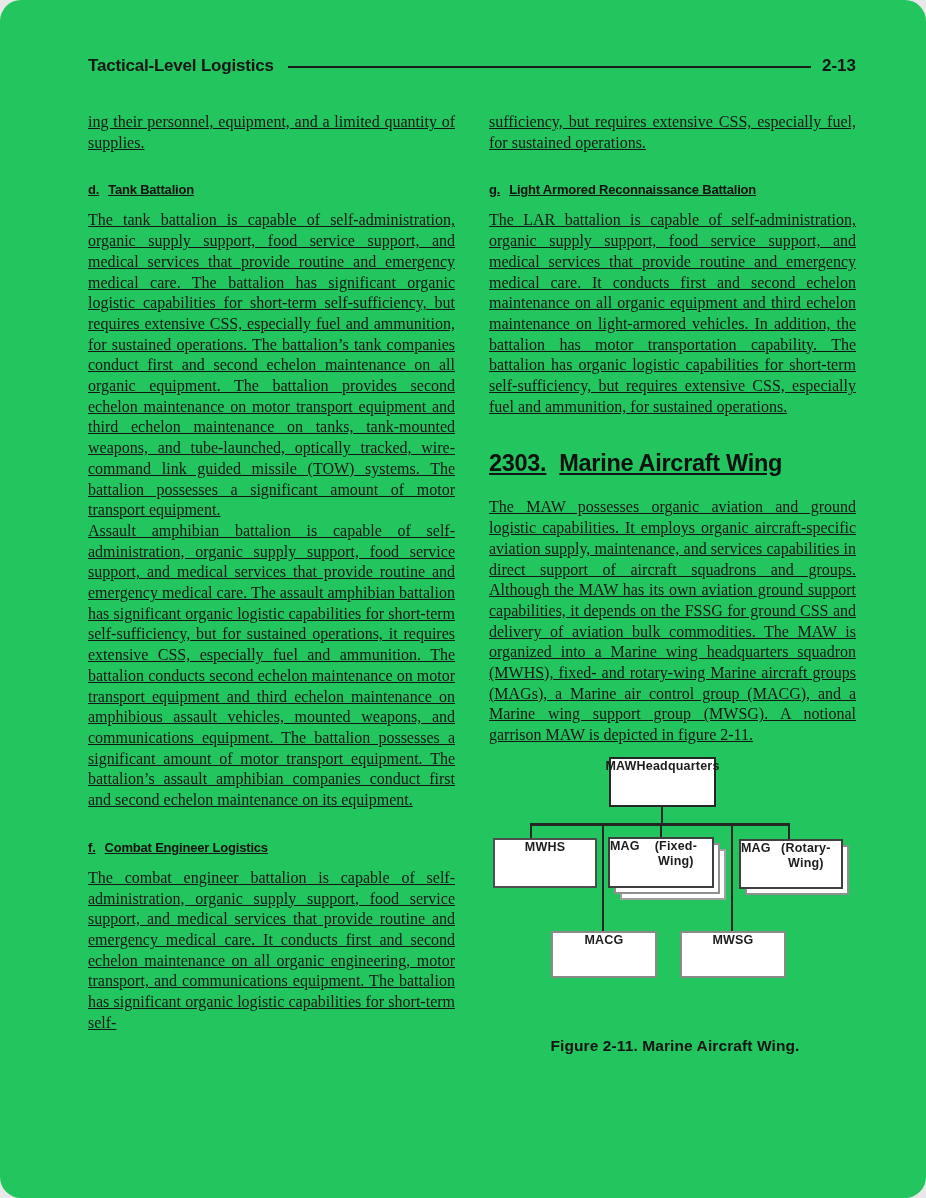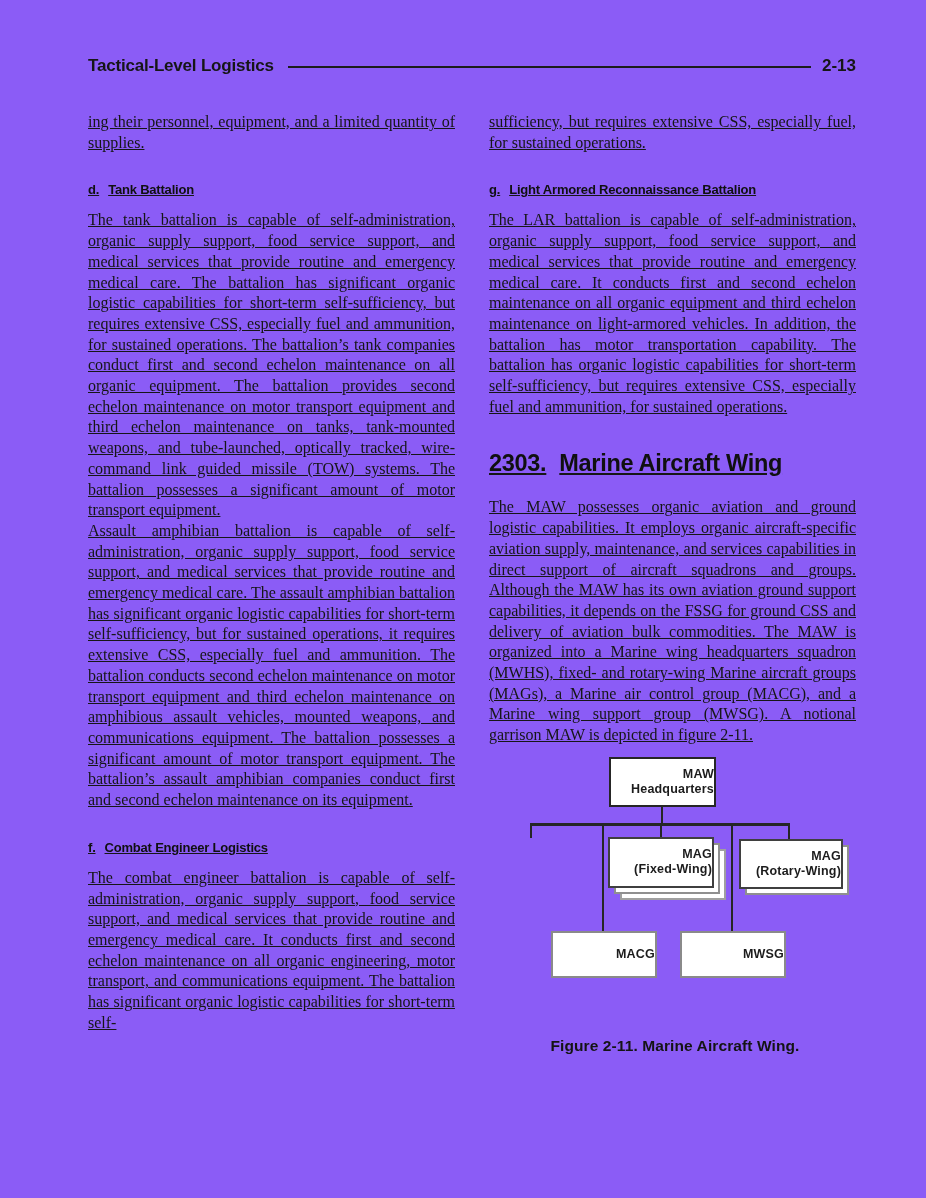--- a/index.html
+++ b/index.html
@@ -1,39 +1,40 @@
 <!DOCTYPE html>
 <html lang="en"><head>
 <meta charset="utf-8">
 <style>
   html,body{margin:0;padding:0;background:#e8e8e8;}
   .page{
-    position:relative;width:926px;height:1198px;background:#8b5cf6;
+    position:relative;width:926px;height:1198px;background:#22c55e;
     font-family:"Liberation Serif",serif;color:#161616;overflow:hidden;
     margin:0 auto;
+    border-radius:21px;
   }
   
   .header{position:absolute;left:88px;top:56px;width:768px;display:flex;align-items:center;}
   .h-title{font-family:"Liberation Sans",sans-serif;font-weight:bold;font-size:17px;letter-spacing:-0.2px;white-space:nowrap;}
   .h-rule{flex:1;height:2px;background:#1c1c1c;margin:2px 11px 0 14px;}
   .h-num{font-family:"Liberation Sans",sans-serif;font-weight:bold;font-size:17px;white-space:nowrap;}
   
   .col{position:absolute;top:112px;width:367px;text-decoration:underline;}
   .col-left{left:88px;}
   .col-right{left:489px;}
   p.body{margin:0;font-size:16px;line-height:20.7px;text-align:justify;}
   .sec-h{font-family:"Liberation Sans",sans-serif;font-weight:bold;font-size:13px;line-height:23px;
          letter-spacing:-0.2px;margin:25px 0 9px;color:#101010;}
   .hgap{display:inline-block;width:9px;}
   .h2303{font-family:"Liberation Sans",sans-serif;font-weight:bold;font-size:23.5px;line-height:27px;
          letter-spacing:-0.3px;margin:33px 0 20px;color:#101010;}
   .hgap2{display:inline-block;width:13px;}
   
   .fig{position:relative;width:372px;height:272px;margin-top:8px;font-family:"Liberation Sans",sans-serif;}
-  .obox{position:absolute;background:#fff;display:flex;flex-direction:column;align-items:flex-end;justify-content:center;
+  .obox{position:absolute;background:#fff;display:flex;flex-direction:row;align-items:flex-start;justify-content:center;
         text-align:center;font-weight:bold;font-size:12.5px;line-height:15px;color:#1c1c1c;letter-spacing:0.2px;z-index:3;}
   .b-hq  {left:120px;top:3px;  width:103px;height:46px;border:2px solid #262626;}
   .b-mwhs{left:4px;  top:84px; width:100px;height:46px;border:2px solid #4e4e4e;}
   .b-magf{left:119px;top:83px; width:102px;height:47px;border:2px solid #3f3f3f;}
   .b-magr{left:250px;top:85px; width:100px;height:46px;border:2px solid #3f3f3f;}
   .b-macg{left:62px; top:177px;width:102px;height:43px;border:2px solid #8a8a8a;}
   .b-mwsg{left:191px;top:177px;width:102px;height:43px;border:2px solid #8a8a8a;}
   .sh{position:absolute;background:#fff;}
   .sh-f1{left:125px;top:89px;width:102px;height:47px;border:2px solid #8f8f8f;z-index:2;}
   .sh-f2{left:131px;top:95px;width:102px;height:47px;border:2px solid #a0a0a0;z-index:1;}
@@ -92,20 +93,23 @@
       <div class="vln v-mwsg"></div>
 
       <div class="sh sh-f2"></div>
       <div class="sh sh-f1"></div>
       <div class="sh sh-r1"></div>
 
       <div class="obox b-hq">
         <span>MAW</span>
         <span>Headquarters</span>
       </div>
+      <div class="obox b-mwhs">
+        <span>MWHS</span>
+      </div>
       <div class="obox b-magf">
         <span>MAG</span>
         <span>(Fixed-Wing)</span>
       </div>
       <div class="obox b-magr">
         <span>MAG</span>
         <span>(Rotary-Wing)</span>
       </div>
       <div class="obox b-macg">
         <span>MACG</span>

